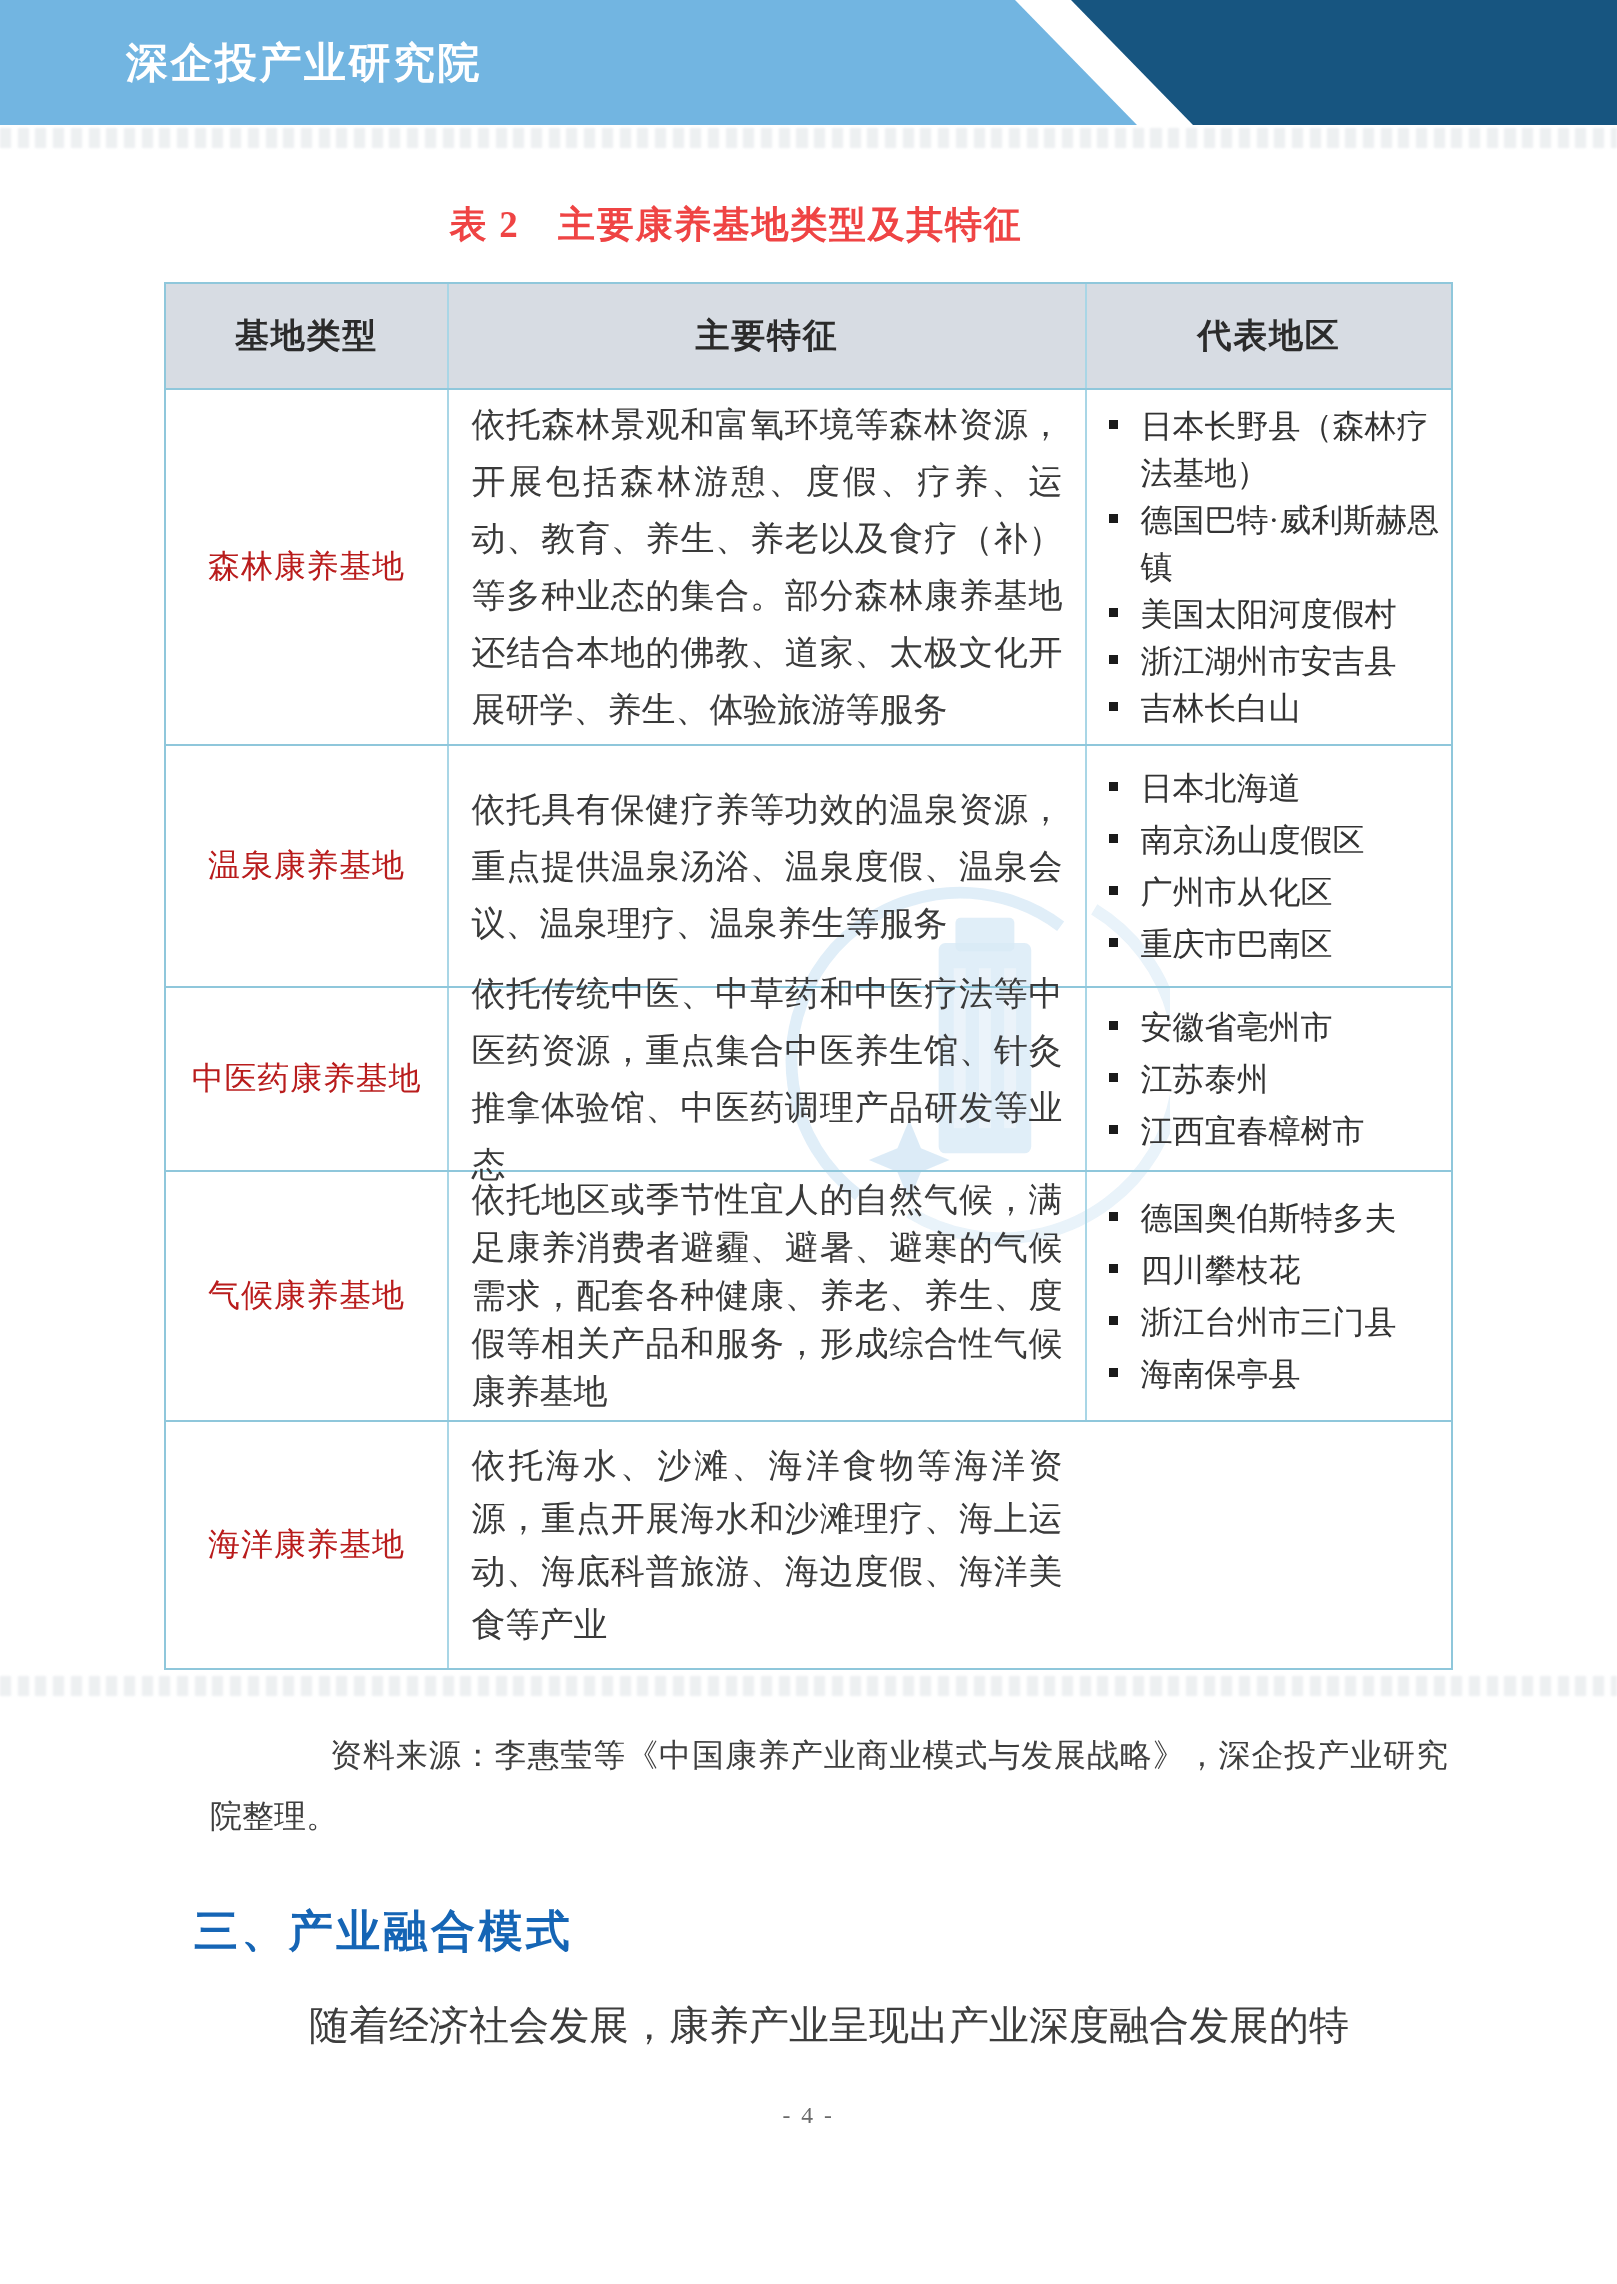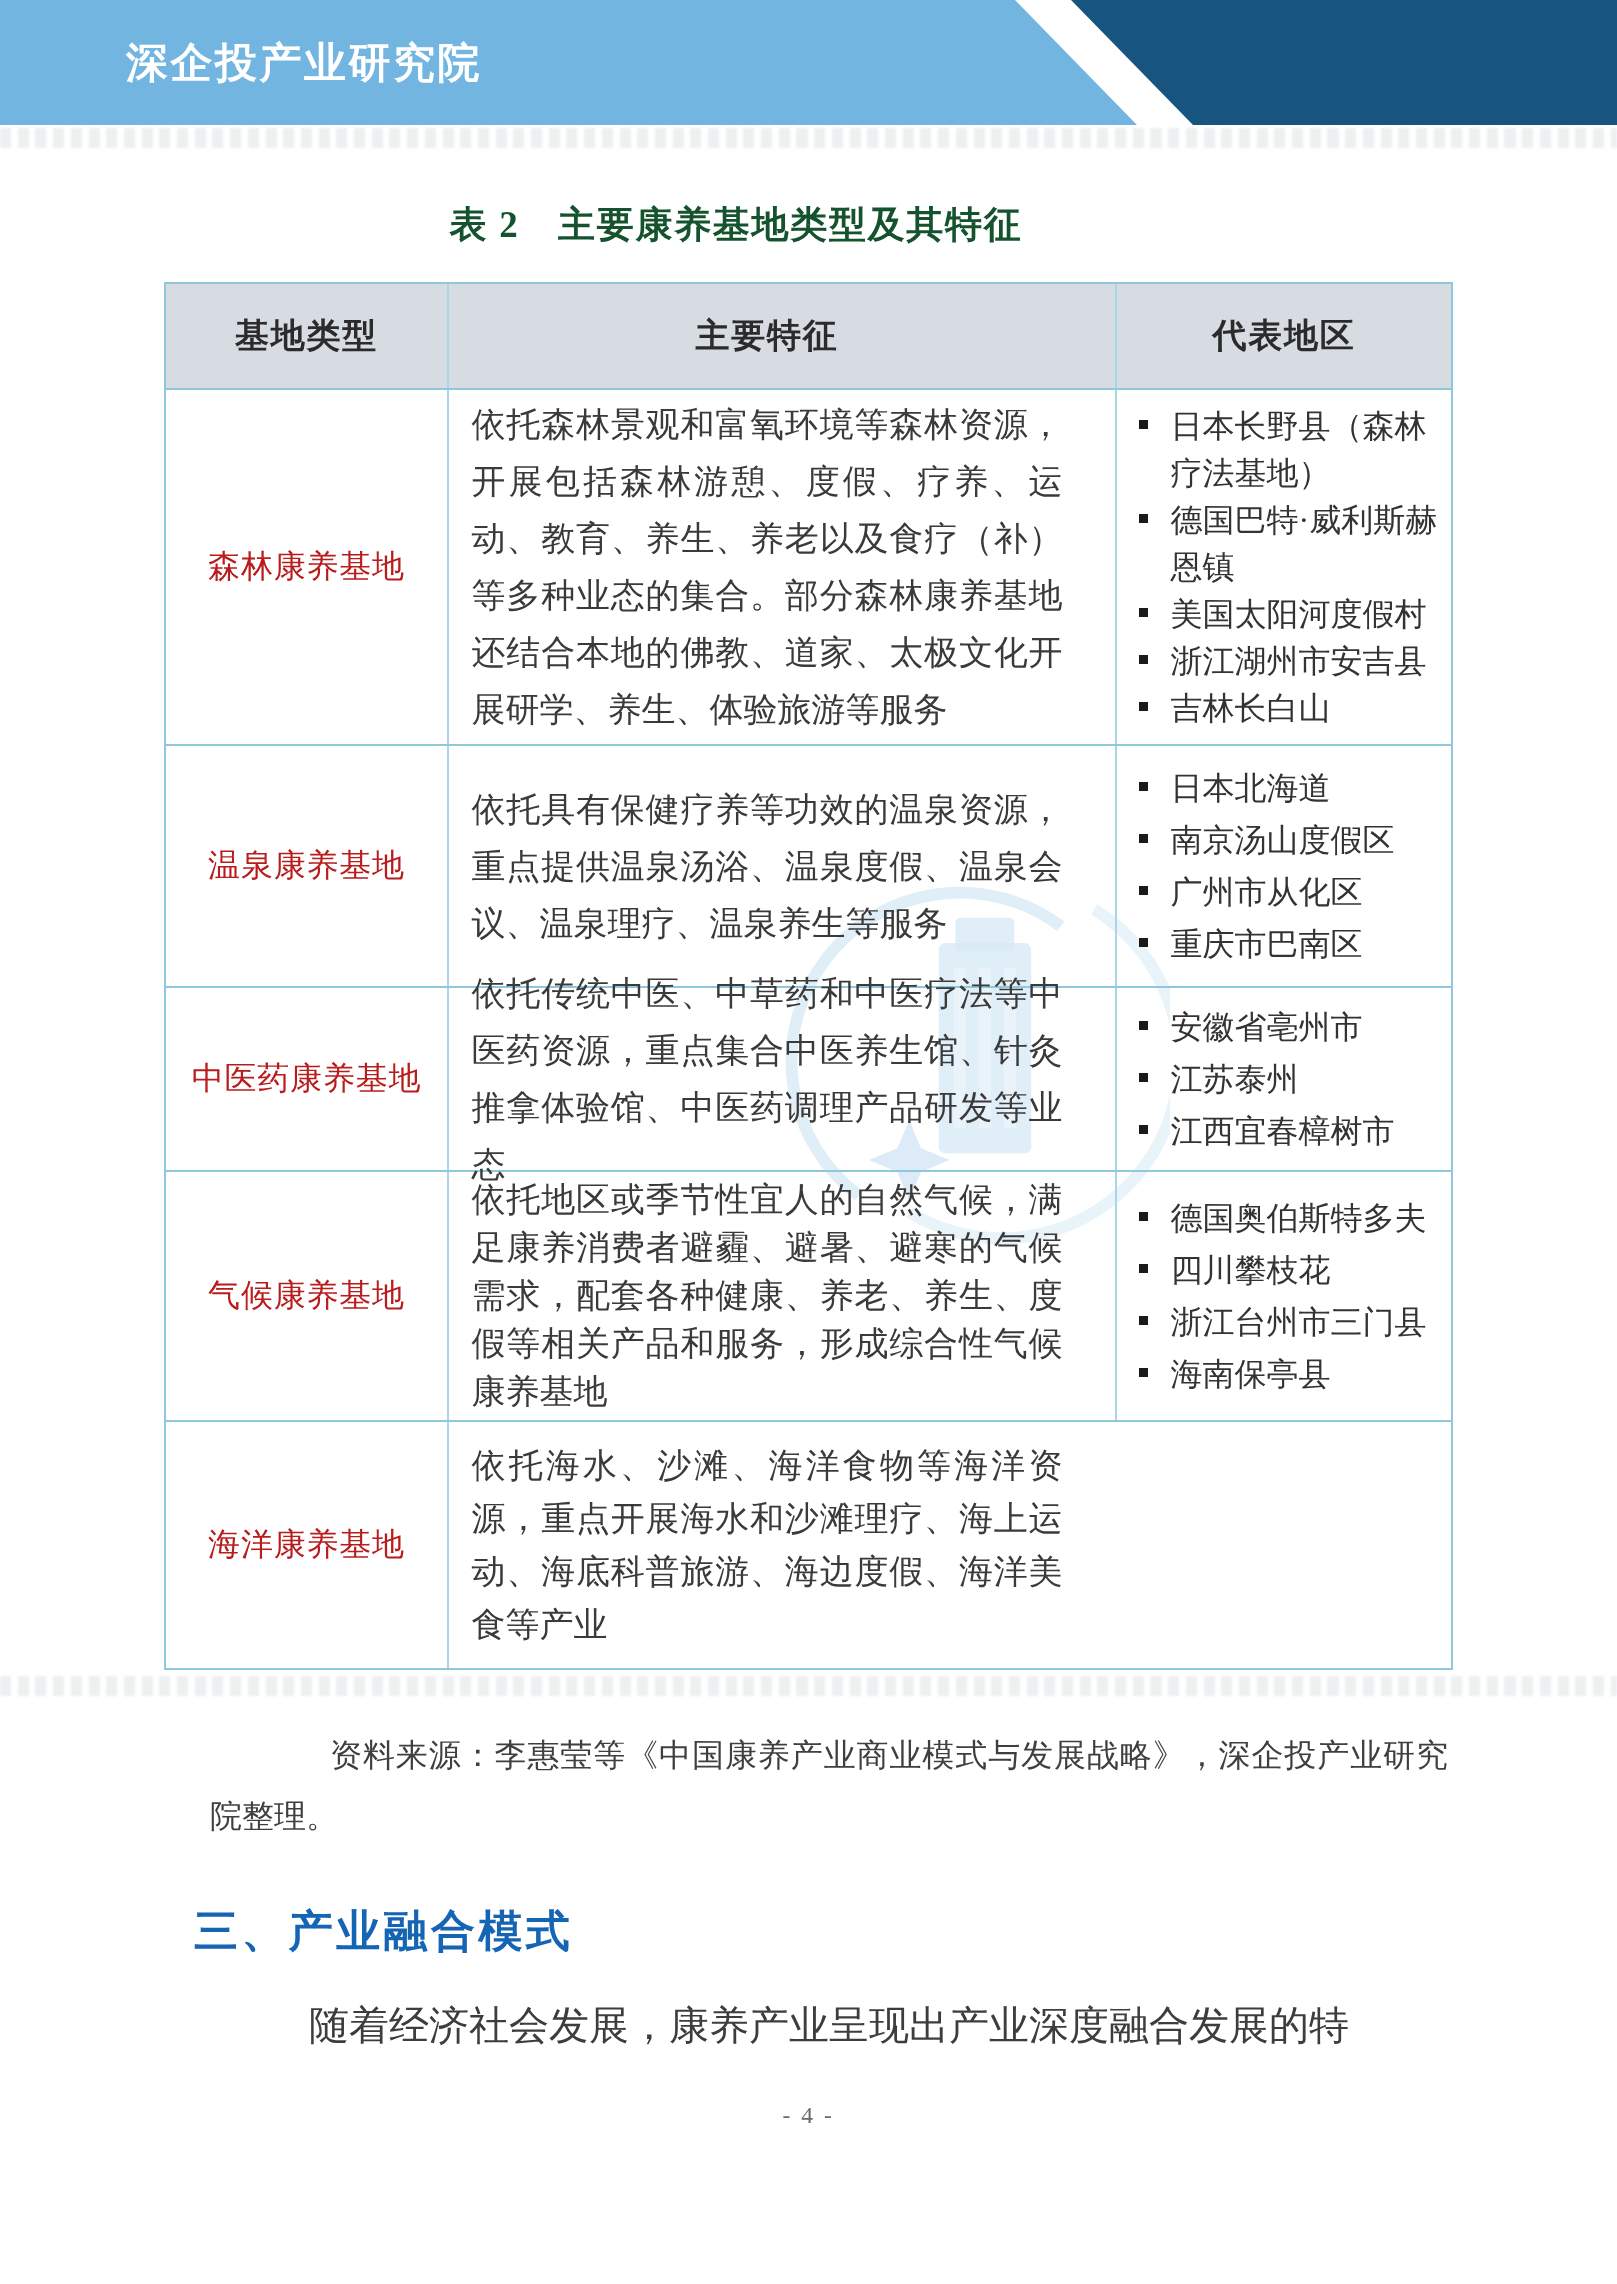--- a/index.html
+++ b/index.html
@@ -39,41 +39,41 @@
       rgba(130,145,160,0.22) 0px, rgba(130,145,160,0.22) 11px,
       rgba(255,255,255,0) 11px, rgba(255,255,255,0) 17.7px);
     filter:blur(1.3px);
     opacity:.65;
   }
   #stripe-top{top:128px;}
   #stripe-bottom{top:1676px;}
   
   #table-title{
     position:absolute;left:0;top:200px;width:1472px;
-    text-align:center;font-size:37px;font-weight:bold;color:#14532d;
+    text-align:center;font-size:37px;font-weight:bold;color:#ef4444;
     letter-spacing:1.7px;
   }
   
   #watermark{
     position:absolute;left:783px;top:842px;width:387px;height:404px;
     opacity:.55;pointer-events:none;
   }
   
   #base-table{
     position:absolute;left:164px;top:282px;width:1289px;
     border:2.5px solid #8fc7db;
     box-sizing:border-box;
     background:transparent;
   }
   .trow{display:flex;box-sizing:border-box;border-top:2.5px solid #8fc7db;}
   .trow:first-child{border-top:none;}
   .cell{box-sizing:border-box;}
   .c1{width:281px;display:flex;align-items:center;justify-content:center;}
   .c2{width:638px;border-left:2.5px solid #a9d6e6;display:flex;align-items:center;}
-  .c3{flex:1;border-left:2.5px solid #a9d6e6;display:flex;flex-direction:column;justify-content:center;margin-left:30px;}
+  .c3{flex:1;border-left:2.5px solid #a9d6e6;display:flex;flex-direction:column;justify-content:center;}
   .thead{height:104px;background:#d7dce3;}
   .thead .cell{display:flex;align-items:center;justify-content:center;
     font-size:34px;font-weight:bold;color:#2b2b2b;letter-spacing:1.7px;}
   .r0{height:356px;}
   .r1{height:242px;}
   .r2{height:184px;}
   .r3{height:250px;}
   .r4{height:248px;}
   .type-cell{font-size:32px;color:#b91c1c;letter-spacing:0.8px;}
   .feat{padding:6.7px 18.5px;}

